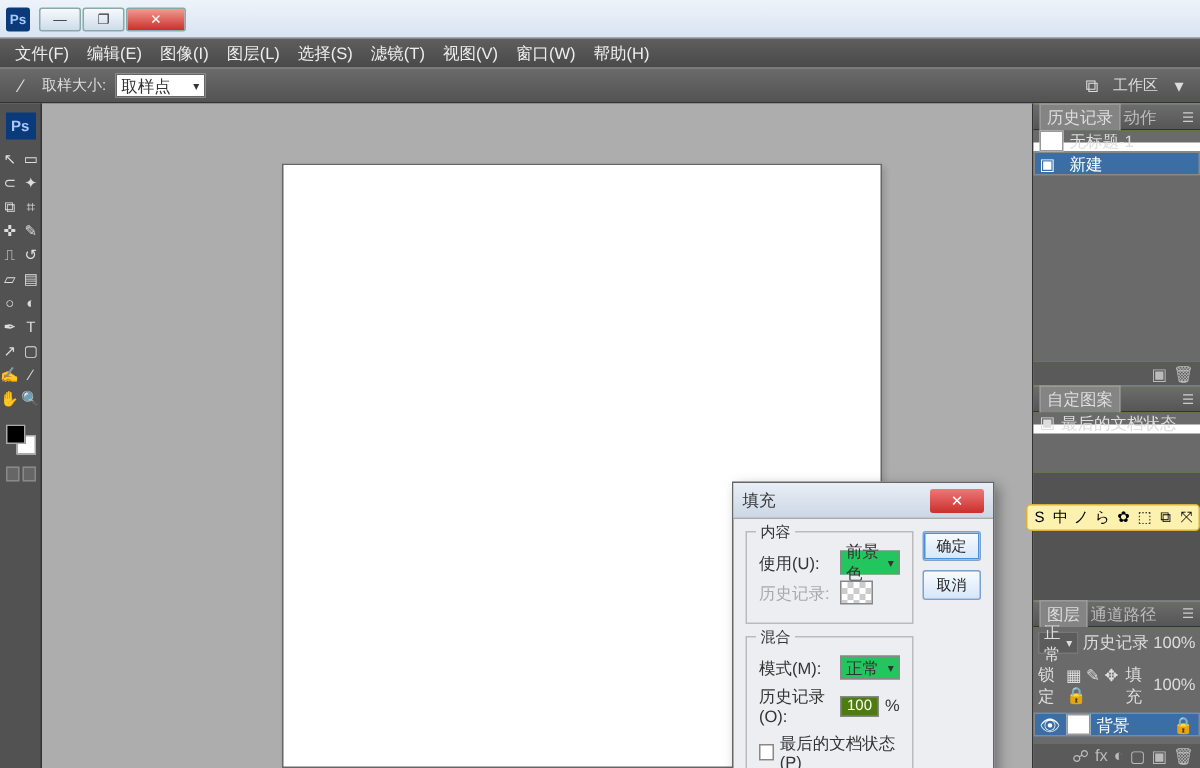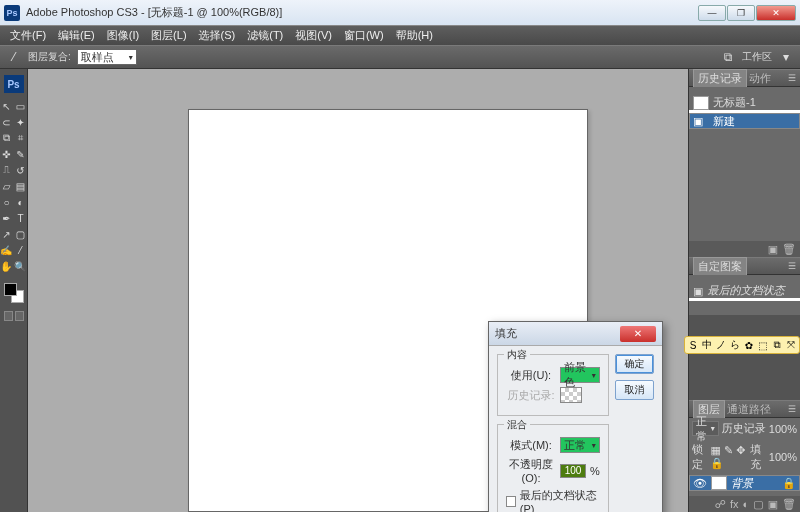--- a/index.html
+++ b/index.html
@@ -29,57 +29,56 @@
 .mode{width:20px;height:10px;display:flex;gap:2px;margin-top:2px}
 .mode div{flex:1;background:#666;border:1px solid #888}
 .canvas-area{flex:1;background:#adadad;position:relative}
 .canvas{position:absolute;left:160px;top:40px;width:400px;height:403px;background:#fff;border:1px solid #666;box-shadow:2px 2px 4px rgba(0,0,0,.15)}
 .panels{width:112px;background:#84cc16;border-left:1px solid #333;display:flex;flex-direction:column}
 .phead{height:18px;background:linear-gradient(#6c6c6c,#565656);border-top:1px solid #7a7a7a;border-bottom:1px solid #333;display:flex;align-items:center;padding:0 4px;color:#ddd;font-size:10px}
 .phead .tab{background:#848484;padding:1px 4px;border:1px solid #999;border-bottom:none;margin-right:2px}
 .phead .rest{color:#bbb}
 .phead .opt{margin-left:auto;color:#ccc;font-size:9px}
 .pbody{background:#6a6a6a;flex:0 0 auto;color:#ddd;font-size:10px}
-.prow{display:flex;align-items:flex-end;height:26px;padding:0 4px;border-bottom:3px solid #ffffff;gap:4px}
+.prow{display:flex;align-items:flex-start;height:14px;padding:0 4px;border-bottom:6px solid #ffffff;gap:4px}
 .prow.sel{background:#3a6ea5;color:#fff}
 .thumb{width:16px;height:14px;background:#fff;border:1px solid #999}
 .pfoot{height:16px;background:#5a5a5a;display:flex;align-items:center;justify-content:flex-end;padding:0 4px;gap:4px;color:#bbb;font-size:9px}
 .pgap{flex:1;background:#535353}
 .tray{position:absolute;right:0;top:336px;display:flex;gap:2px;background:#fdf1b0;border:1px solid #d8b23a;padding:2px;border-radius:3px}
 .tray span{width:12px;height:12px;display:flex;align-items:center;justify-content:center;font-size:10px}
 .dialog{position:absolute;left:460px;top:252px;width:175px;background:#eceef1;border:1px solid #666;box-shadow:3px 3px 8px rgba(0,0,0,.35)}
 .dlg-title{height:24px;background:linear-gradient(#e9eef6,#cbd7e6);display:flex;align-items:center;padding:0 6px;border-bottom:1px solid #aaa}
 .dlg-title .t{color:#333;font-size:11px}
 .dlg-title .x{margin-left:auto;width:36px;height:16px;background:linear-gradient(#e77,#c9302c);color:#fff;display:flex;align-items:center;justify-content:center;border-radius:2px;font-size:10px}
 .dlg-body{display:flex;padding:8px;gap:6px}
 .dlg-left{flex:1;display:flex;flex-direction:column;gap:8px}
 .fs{border:1px solid #bbb;padding:8px;position:relative}
 .fs .lg{position:absolute;top:-7px;left:6px;background:#eceef1;padding:0 3px;font-size:10px;color:#333}
 .frow{display:flex;align-items:center;gap:4px;margin:4px 0;font-size:10px;color:#333}
-.frow .lab{text-align:center;width:50px;color:#333}
+.frow .lab{text-align:left;width:50px;color:#333}
 .frow .lab.dis{color:#aaa}
 .sel{border:1px solid #888;background:#22c55e;height:16px;flex:1;display:flex;align-items:center;padding:0 3px;font-size:10px}
 .sel .car{margin-left:auto;font-size:8px}
 .pick{width:22px;height:16px;border:1px solid #888;background:repeating-conic-gradient(#ccc 0 25%,#fff 0 50%) 0 0/8px 8px}
 .num{width:26px;height:14px;border:1px solid #888;background:#fff;color:#333;text-align:center;font-size:10px}
 .num.hl{background:#4d7c0f;color:#fff}
 .cb{width:11px;height:11px;border:1px solid #888;background:#fff}
 .dlg-right{width:40px;display:flex;flex-direction:column;gap:6px}
 .btn{height:20px;border:1px solid #7da2ce;background:linear-gradient(#f7fbff,#d6e6f7);border-radius:2px;display:flex;align-items:center;justify-content:center;font-size:10px;color:#222}
 .btn.def{box-shadow:0 0 0 1px #4a90d9 inset}
 .layerctrl{display:flex;align-items:center;gap:3px;padding:3px;font-size:10px;color:#ddd}
 .lsel{background:#5c5c5c;border:1px solid #777;height:15px;padding:0 3px;display:flex;align-items:center;flex:1;font-size:10px}
 .lsel .car{margin-left:auto;font-size:8px}
 </style>
 </head>
 <body>
 
 <div class="titlebar">
   <div class="ps-badge">Ps</div>
-  <div class="title">Adobe Photoshop CS3 - [无标题-1 @ 100%(RGB/8)]</div>
   <div class="winbtns">
     <div class="wb">—</div>
     <div class="wb">❐</div>
     <div class="wb close">✕</div>
   </div>
 </div>
 
 <div class="menubar">
   <span>文件(F)</span>
   <span>编辑(E)</span>
@@ -87,21 +86,21 @@
   <span>图层(L)</span>
   <span>选择(S)</span>
   <span>滤镜(T)</span>
   <span>视图(V)</span>
   <span>窗口(W)</span>
   <span>帮助(H)</span>
 </div>
 
 <div class="optbar">
   <div class="icon">⁄</div>
-  <div class="label">图层复合:</div>
+  <div class="label">取样大小:</div>
   <div class="dd">
       <span>取样点</span>
       <span class="car">▾</span>
     </div>
   <div class="spacer"></div>
   <div class="icon">⧉</div>
   <div class="label">工作区</div>
   <div class="icon">▾</div>
 </div>
 
@@ -169,21 +168,21 @@
           <div class="fs">
             <div class="lg">混合</div>
             <div class="frow">
               <div class="lab">模式(M):</div>
               <div class="sel">
                   <span>正常</span>
                   <span class="car">▾</span>
                 </div>
             </div>
             <div class="frow">
-              <div class="lab">不透明度(O):</div>
+              <div class="lab">历史记录(O):</div>
               <div class="num hl">100</div>
               <span>%</span>
             </div>
             <div class="frow">
               <div class="cb"></div>
               <span>最后的文档状态(P)</span>
             </div>
           </div>
         </div>
         <div class="dlg-right">
@@ -215,21 +214,21 @@
         <span>🗑</span>
       </div>
 
     <div class="phead">
       <span class="tab">自定图案</span>
       <span class="opt">☰</span>
     </div>
     <div class="pbody" style="height:40px">
       <div class="prow">
           <span>▣</span>
-          <span style="font-style:italic">最后的文档状态</span>
+          <span style="">最后的文档状态</span>
         </div>
     </div>
 
     <div class="pgap"></div>
 
     <div class="phead">
       <span class="tab">图层</span>
       <span class="rest">通道</span>
       <span class="rest">路径</span>
       <span class="opt">☰</span>
@@ -245,21 +244,21 @@
       </div>
       <div class="layerctrl">
         <span>锁定</span>
         <span>▦ ✎ ✥ 🔒</span>
         <span style="margin-left:auto">填充</span>
         <span>100%</span>
       </div>
       <div class="prow sel">
         <span>👁</span>
         <div class="thumb"></div>
-        <span style="font-style:italic">背景</span>
+        <span style="">背景</span>
         <span style="margin-left:auto">🔒</span>
       </div>
     </div>
     <div class="pfoot">
       <span>☍</span>
         <span>fx</span>
         <span>◐</span>
         <span>▢</span>
         <span>▣</span>
         <span>🗑</span>

